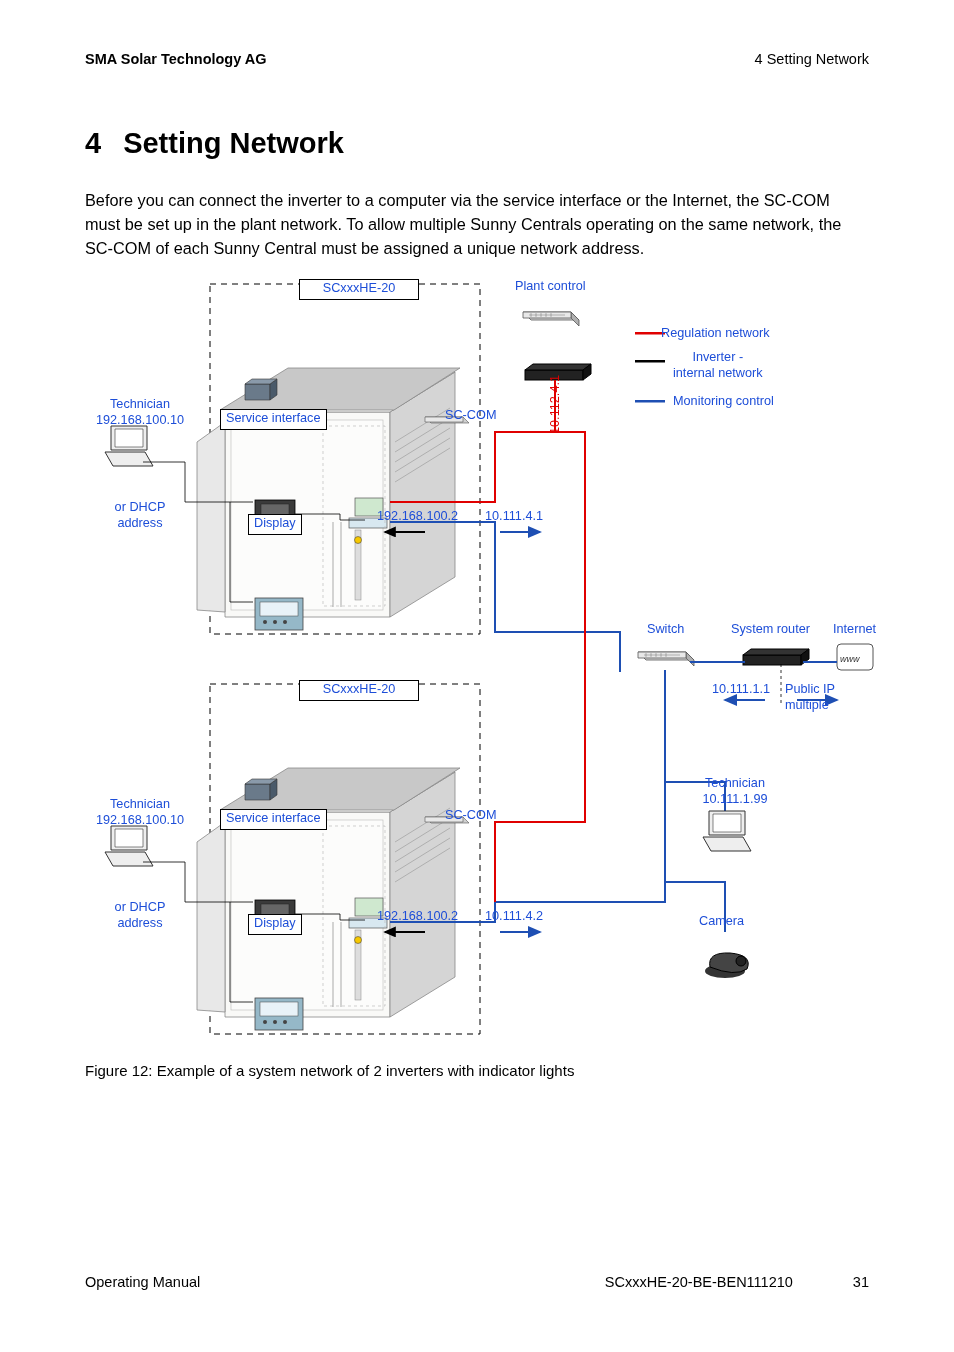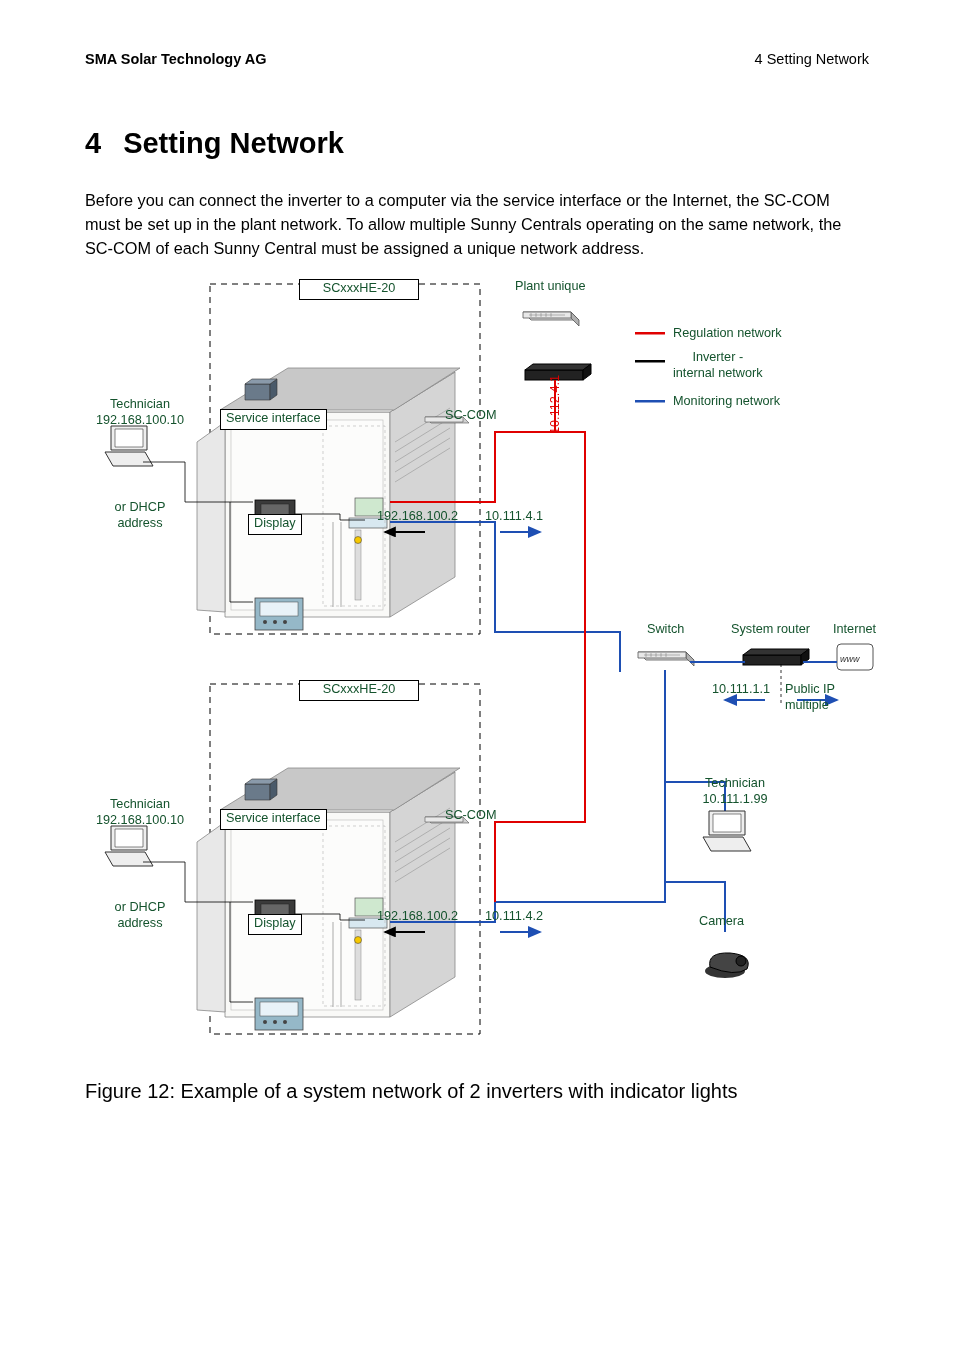--- a/index.html
+++ b/index.html
@@ -35,40 +35,40 @@
       line-height: 1.48;
       margin-bottom: 22px;
     }
     .figure-wrap {
       position: relative;
       width: 790px;
       height: 770px;
       margin: 0 auto 10px auto;
     }
     .figure-caption {
-      font-size: 20px;
-      margin-top: 28px;
+      font-size: 15px;
+      margin-top: 10px;
     }
     .footer {
       position: absolute;
       bottom: 62px;
       left: 85px;
       right: 85px;
       display: flex;
       justify-content: space-between;
       font-size: 14.5px;
     }
     .footer-right { display: flex; gap: 60px; }
     .label {
       position: absolute;
       font-size: 12.7px;
       font-family: Helvetica, Arial, sans-serif;
       text-align: center;
       line-height: 1.25;
-      color: #14532d;
+      color: #1d4ed8;
     }
     .label.boxed {
       border: 1px solid #000;
       background: #fff;
       padding: 1px 5px 2px 5px;
     }
     .label.vertical {
       writing-mode: vertical-rl;
       transform: rotate(180deg);
       color: #e00000;
@@ -250,26 +250,26 @@
       <rect x="550" y="50" width="30" height="2.5" fill="#e00000"></rect>
       <rect x="550" y="78" width="30" height="2.5" fill="#000"></rect>
       <rect x="550" y="118" width="30" height="2.5" fill="#1e4fb3"></rect>
 
     </svg>
 
     <div class="label boxed" style="left:214px; top:-3px; width:120px">SCxxxHE-20</div>
 
     <div class="label boxed" style="left:214px; top:398px; width:120px">SCxxxHE-20</div>
 
-    <div class="label" style="left:430px; top:-3px">Plant unique</div>
-
-    <div class="label" style="left:588px; top:44px; text-align:left">Regulation network</div>
+    <div class="label" style="left:430px; top:-3px">Plant control</div>
+
+    <div class="label" style="left:576px; top:44px; text-align:left">Regulation network</div>
     <div class="label" style="left:588px; top:68px; text-align:center; white-space:pre-line">Inverter -
 internal network</div>
-    <div class="label" style="left:588px; top:112px; text-align:left">Monitoring network</div>
+    <div class="label" style="left:588px; top:112px; text-align:left">Monitoring control</div>
 
     <div class="label vertical" style="left:463px; top:86px; height:72px">10.112.4.1</div>
 
     <div class="label" style="left:-10px; top:115px; width:130px; white-space:pre-line">Technician
 192.168.100.10</div>
     <div class="label" style="left:10px; top:218px; width:90px; white-space:pre-line">or DHCP
 address</div>
 
     <div class="label boxed" style="left:135px; top:127px">Service interface</div>
 
@@ -301,13 +301,20 @@
     <div class="label boxed" style="left:163px; top:632px">Display</div>
     <div class="label" style="left:360px; top:526px">SC-COM</div>
 
     <div class="label" style="left:292px; top:627px">192.168.100.2</div>
     <div class="label" style="left:400px; top:627px">10.111.4.2</div>
 
   </div>
 
   <p class="figure-caption">Figure 12:  Example of a system network of 2 inverters with indicator lights</p>
 
+  <div class="footer">
+    <span>Operating Manual</span>
+    <div class="footer-right">
+      <span>SCxxxHE-20-BE-BEN111210</span>
+      <span>31</span>
+    </div>
+  </div>
 </div>
 
 </body></html>

